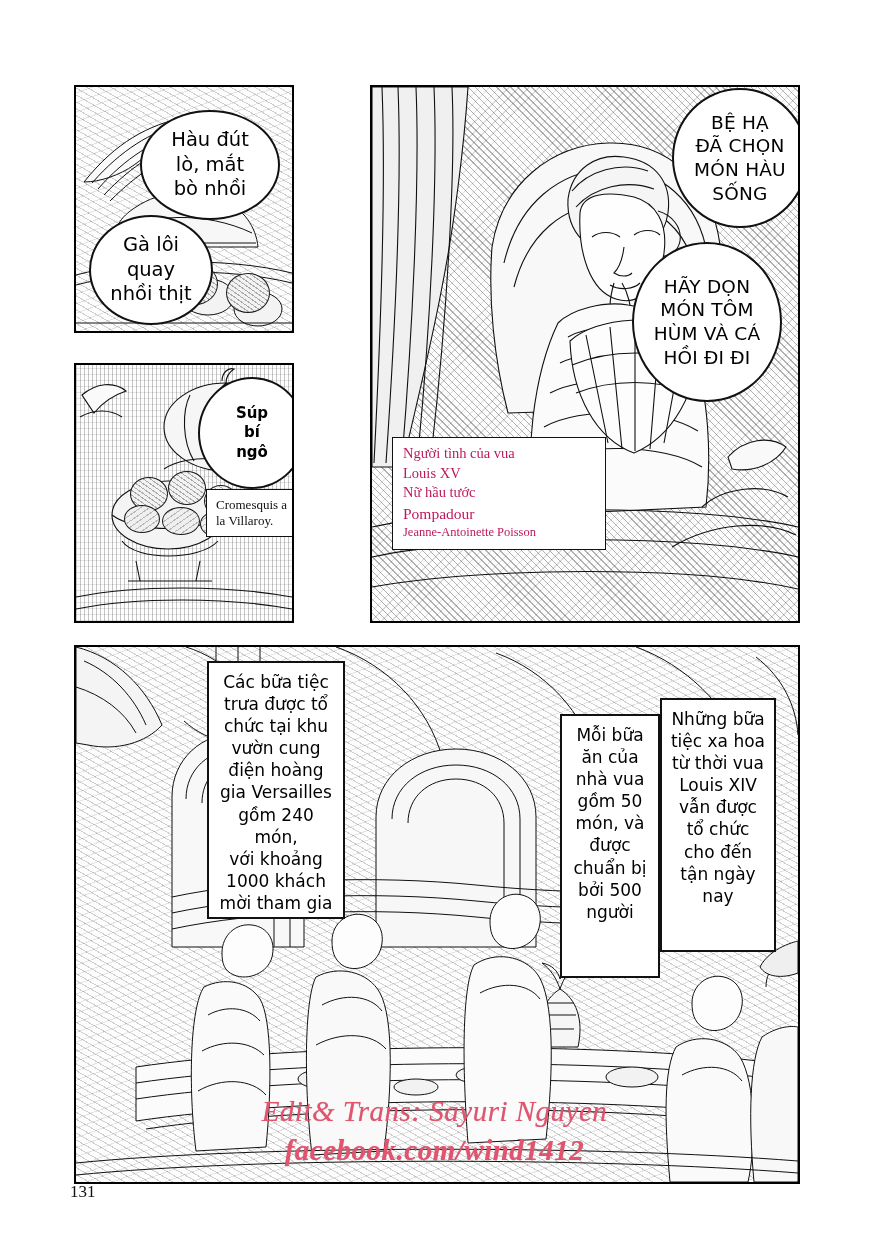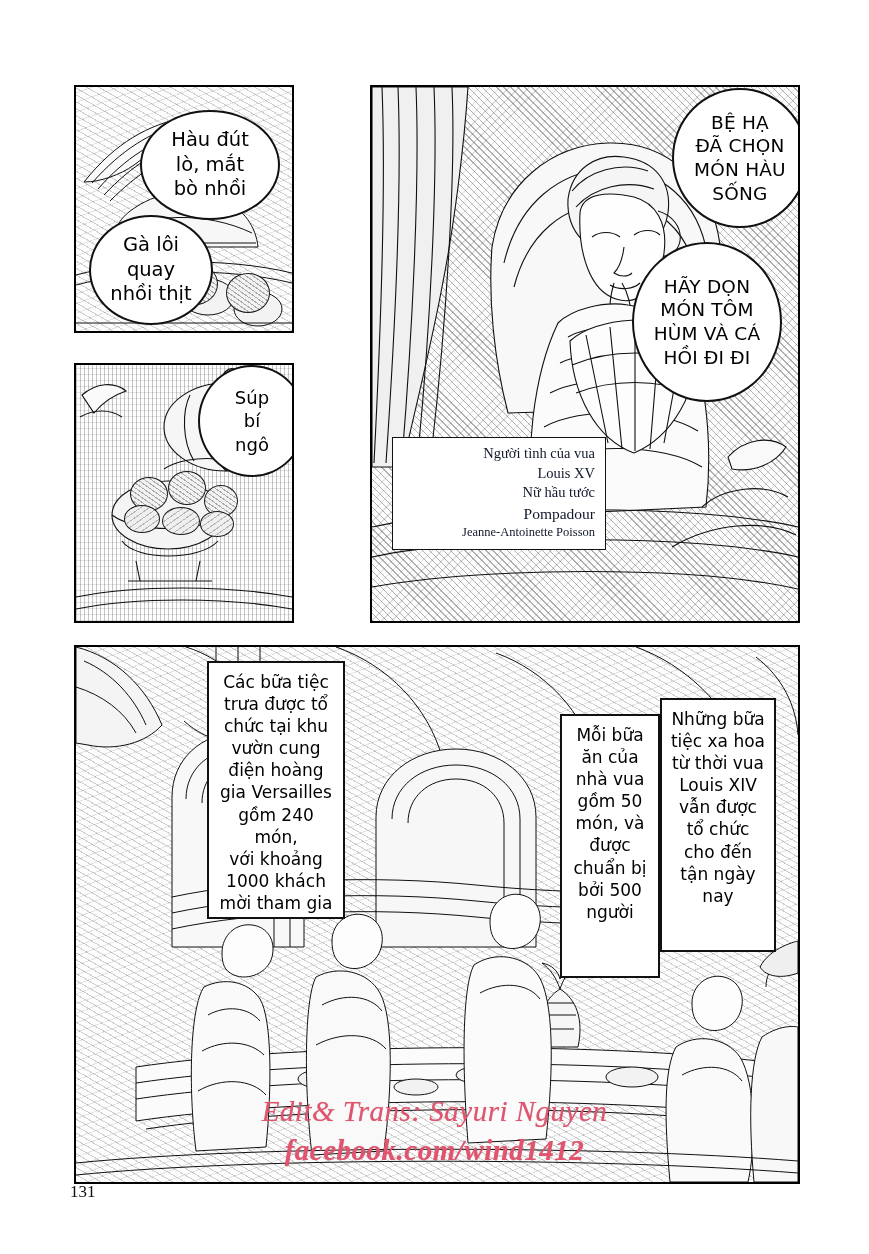--- a/index.html
+++ b/index.html
@@ -109,25 +109,25 @@
     padding: 8px 8px;
     box-sizing: border-box;
     font-family: "DejaVu Sans", sans-serif;
   }
   .narr .txt { display: block; white-space: pre-line; }
 
   .labelbox {
     position: absolute;
     background: #ffffff;
     border: 1.5px solid #111;
-    text-align: right;
+    text-align: left;
     box-sizing: border-box;
     padding: 6px 10px;
     font-family: "Liberation Serif", serif;
-    color: #0f172a;
+    color: #be185d;
   }
   .labelbox .l1 { display: block; font-size: 14.5px; line-height: 1.35; }
   .labelbox .l2 { display: block; font-size: 14.5px; line-height: 1.35; }
   .labelbox .l3 { display: block; font-size: 14.5px; line-height: 1.35; }
   .labelbox .l4 { display: block; font-size: 15.5px; line-height: 1.4; }
   .labelbox .l5 { display: block; font-size: 12.5px; line-height: 1.35; }
 
   .platebox {
     position: absolute;
     background: #ffffff;
@@ -231,26 +231,30 @@
         </g>
       </svg>
       <div class="blob" style="left:54px; top:112px; width:36px; height:32px;"></div>
       <div class="blob" style="left:92px; top:106px; width:36px; height:32px;"></div>
       <div class="blob" style="left:128px; top:120px; width:32px; height:30px;"></div>
       <div class="vblob" style="left:48px; top:140px; width:34px; height:26px; border-radius:50%;"></div>
       <div class="vblob" style="left:86px; top:142px; width:36px; height:26px; border-radius:50%;"></div>
       <div class="vblob" style="left:124px; top:146px; width:32px; height:24px; border-radius:50%;"></div>
     </div>
 
-    <div class="balloon" id="b-sup-bi-ngo" style="left:122px; top:0; width:108px; height:112px; font-size:18px;">
+    <div class="balloon" id="b-sup-bi-ngo" style="left:122px; top:12px; width:108px; height:112px; font-size:15px;font-weight:bold;">
       <span class="txt">Súp
 bí
 ngô</span>
     </div>
 
+    <div class="platebox" id="plate-cromesquis" style="left:130px; top:124px; width:108px; height:48px;">
+      <span class="txt">Cromesquis a
+la Villaroy.</span>
+    </div>
   </div>
 
   <div class="panel" id="panel-pompadour">
     <div class="art">
       <div class="hatch"></div>
       <svg class="sketch" viewBox="0 0 426 534" preserveAspectRatio="none">
         <g fill="none" stroke="#111" stroke-width="1.1">
 
           <path d="M0 0 L96 0 C92 60 82 140 70 200 C60 254 44 320 30 380 L0 380Z" fill="#f0f0f0"></path>
           <path d="M10 0 C14 100 8 260 2 376"></path>

